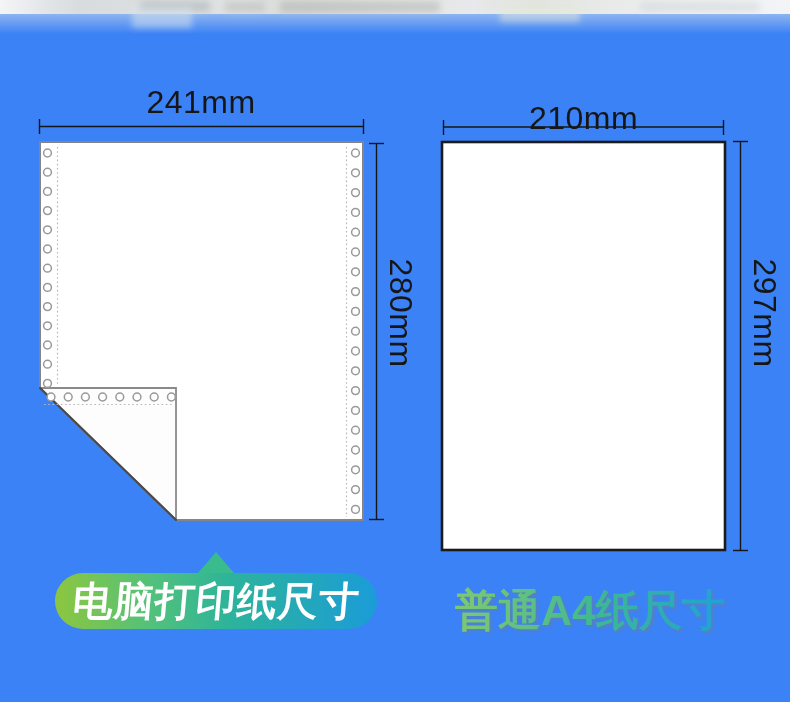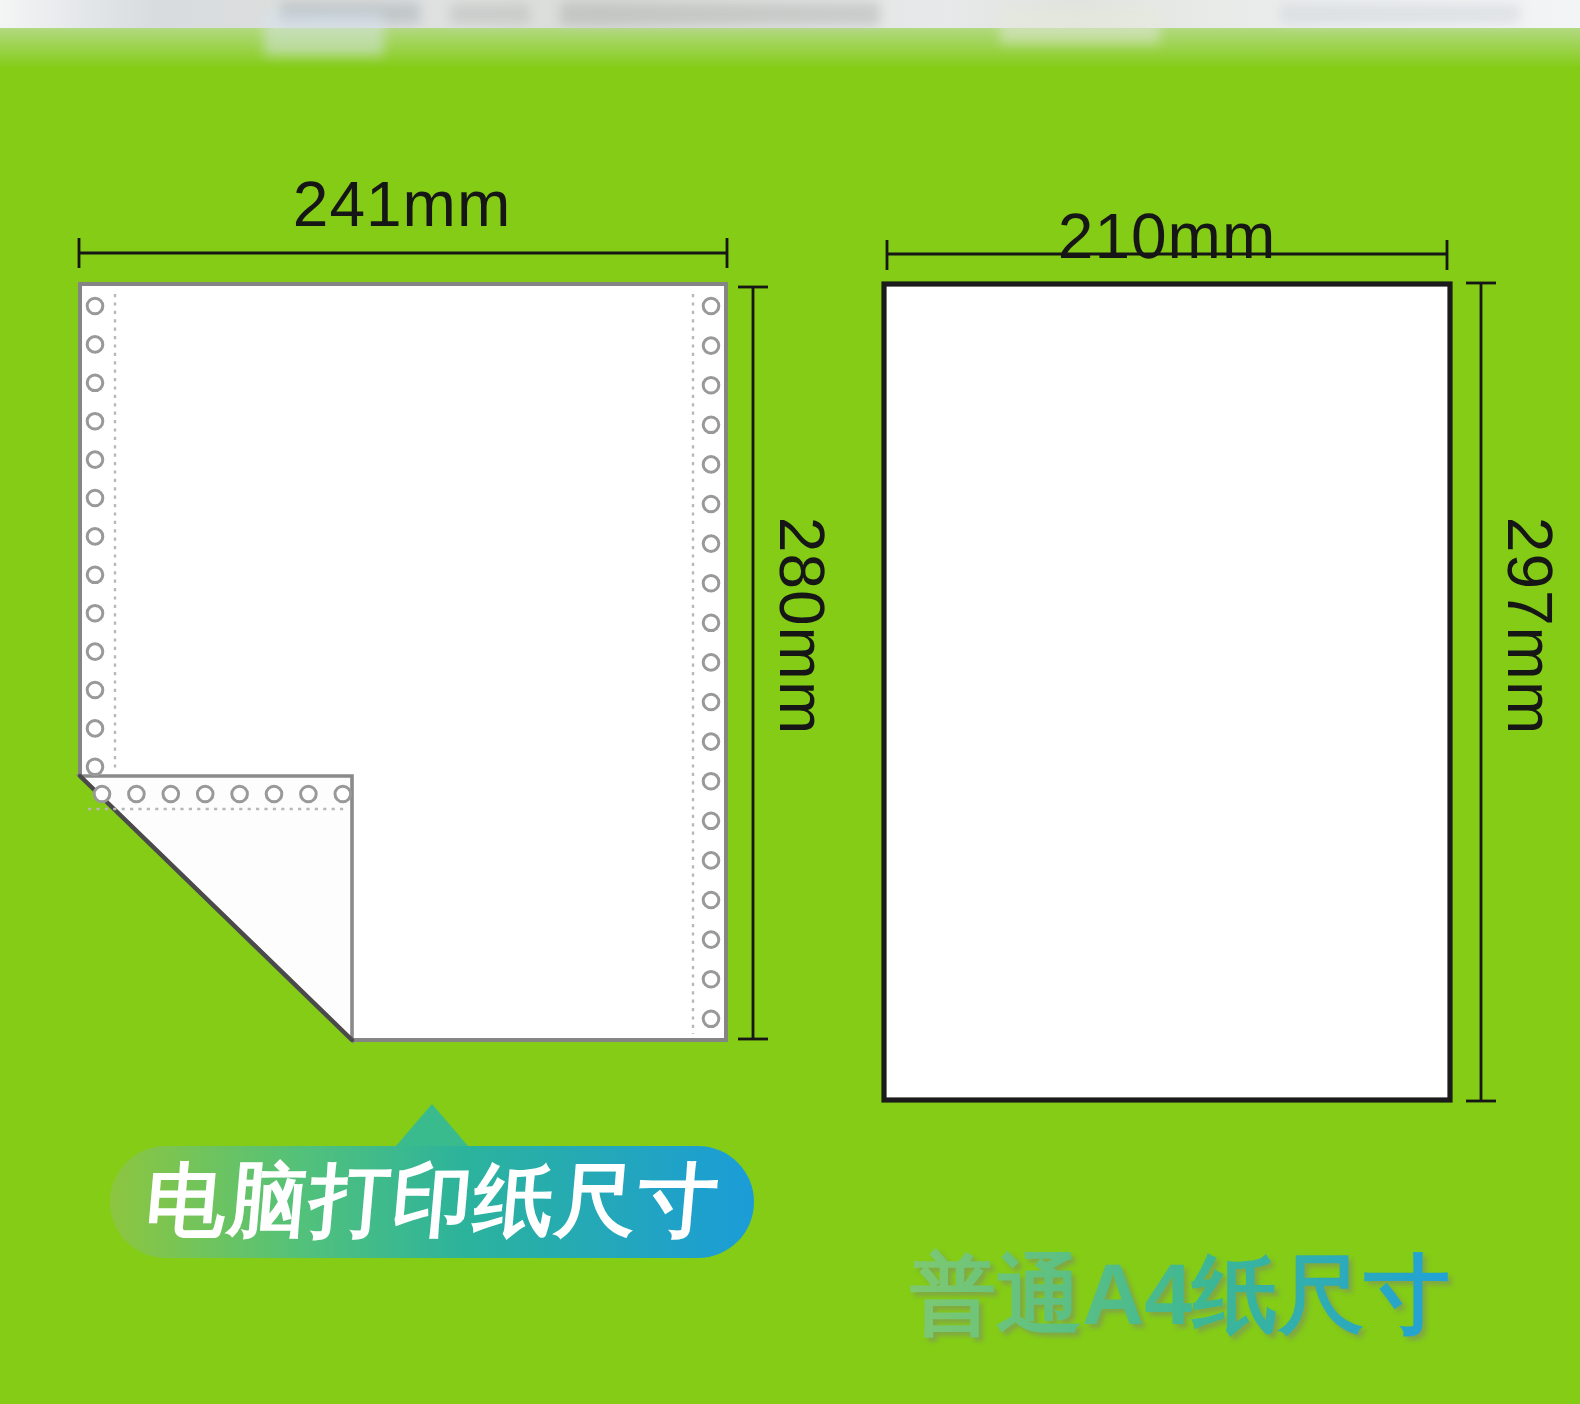--- a/index.html
+++ b/index.html
@@ -1,17 +1,17 @@
 <!DOCTYPE html>
 <html><head>
 <meta charset="utf-8">
 <style>
   html,body{margin:0;padding:0;background:#ffffff;}
   .stage{
-    position:relative;width:790px;height:702px;background:#84cc16;overflow:hidden;
+    position:relative;width:790px;height:702px;background:#3b82f6;overflow:hidden;
     font-family:"Liberation Sans",sans-serif;
   }
 
   
   .banner{position:absolute;left:0;top:0;width:790px;height:34px;overflow:hidden;}
   .banner::before{
     content:'';position:absolute;left:0;top:0;right:0;height:14px;
     background:linear-gradient(90deg,#f4f5f5 0%,#e2e5e8 6%,#d8dcdf 10%,#dcdedd 18%,
       #dfe1e0 28%,#dadcd8 38%,#e3e5e4 50%,#e7e9ea 60%,#e1e3df 68%,#e8eae8 76%,
       #edeff0 86%,#f3f4f5 100%);
@@ -64,21 +64,20 @@
     white-space:nowrap;
   }
 
   
   .caption-right{
     position:absolute;left:445px;top:584px;width:290px;text-align:center;
     font-size:43px;font-weight:bold;white-space:nowrap;line-height:52px;
     background:linear-gradient(90deg,#83ca6f 0%,#3cb795 55%,#1e9fdd 100%);
     -webkit-background-clip:text;background-clip:text;color:transparent;
     filter:drop-shadow(2px 2px 1px rgba(125,125,125,0.45));
-    margin-top:38px;
   }
 </style>
 </head>
 <body>
 
 <div class="stage">
 
   <div class="banner">
     <i class="blob b1"></i>
     <i class="blob b2"></i>

